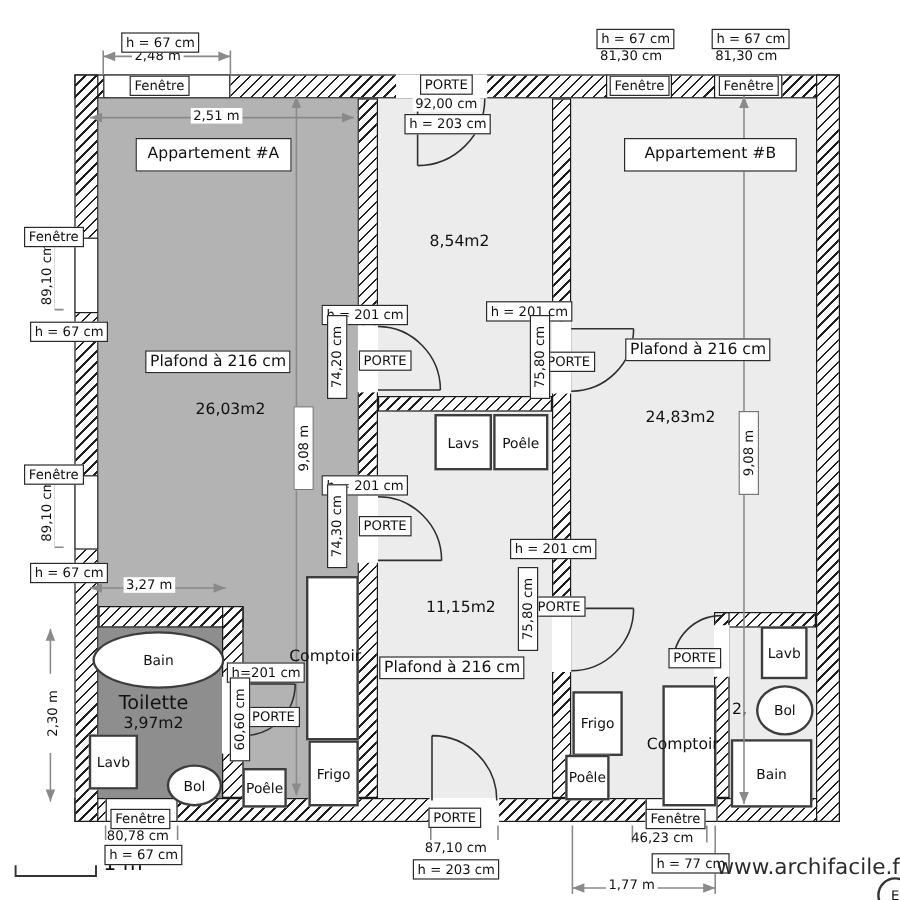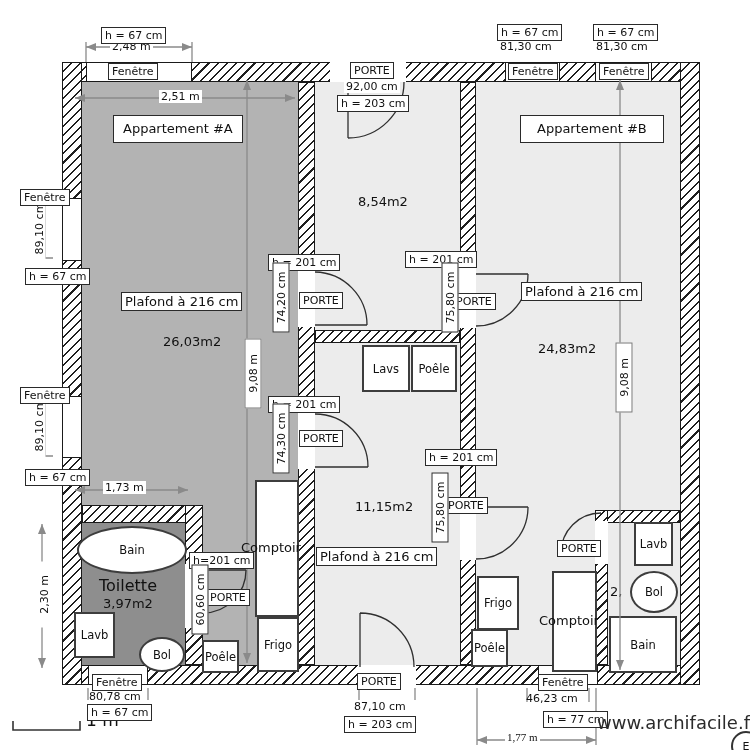--- a/index.html
+++ b/index.html
@@ -198,30 +198,30 @@
 
   <div class="txt wbg" style="left:110px;top:40px;">2,48 m</div>
   <div class="txt wbg" style="left:344px;top:80px;">92,00 cm</div>
   <div class="txt" style="left:500px;top:40px;">81,30 cm</div>
   <div class="txt" style="left:596px;top:40px;">81,30 cm</div>
   <div class="txt wbg" style="left:159px;top:90px;">2,51 m</div>
   <div class="txt fs12" style="left:163px;top:334px;">26,03m2</div>
   <div class="txt fs12" style="left:358px;top:194px;">8,54m2</div>
   <div class="txt fs12" style="left:538px;top:341px;">24,83m2</div>
   <div class="txt fs12" style="left:355px;top:499px;">11,15m2</div>
-  <div class="txt wbg" style="left:103px;top:481px;">1,73 m</div>
+  <div class="txt wbg" style="left:103px;top:481px;">3,27 m</div>
   <div class="txt med" style="left:99px;top:576px;">Toilette</div>
   <div class="txt fs12" style="left:103px;top:596px;">3,97m2</div>
   <div class="txt fs12" style="left:241px;top:540px;z-index:31;">Comptoir</div>
   <div class="txt fs12" style="left:539px;top:613px;z-index:31;">Comptoir</div>
   <div class="txt" style="left:610px;top:585px;font-size:13px;z-index:19;">2,</div>
   <div class="txt" style="left:354px;top:700px;">87,10 cm</div>
   <div class="txt" style="left:89px;top:690px;">80,78 cm</div>
   <div class="txt" style="left:526px;top:692px;">46,23 cm</div>
-  <div class="txt wbg" style="left:505px;top:731px;font-family:Liberation Serif, serif;">1,77 m</div>
+  <div class="txt wbg" style="left:505px;top:731px;">1,77 m</div>
   <div class="txt" style="left:86px;top:714px;font-size:17px;">1 m</div>
 
   <div class="site" style="left:597px;top:712px;">www.archifacile.fr</div>
   <div class="logo" style="left:731px;top:731px;">
       <span>E</span>
     </div>
 
 </div>
 
 </body></html>

